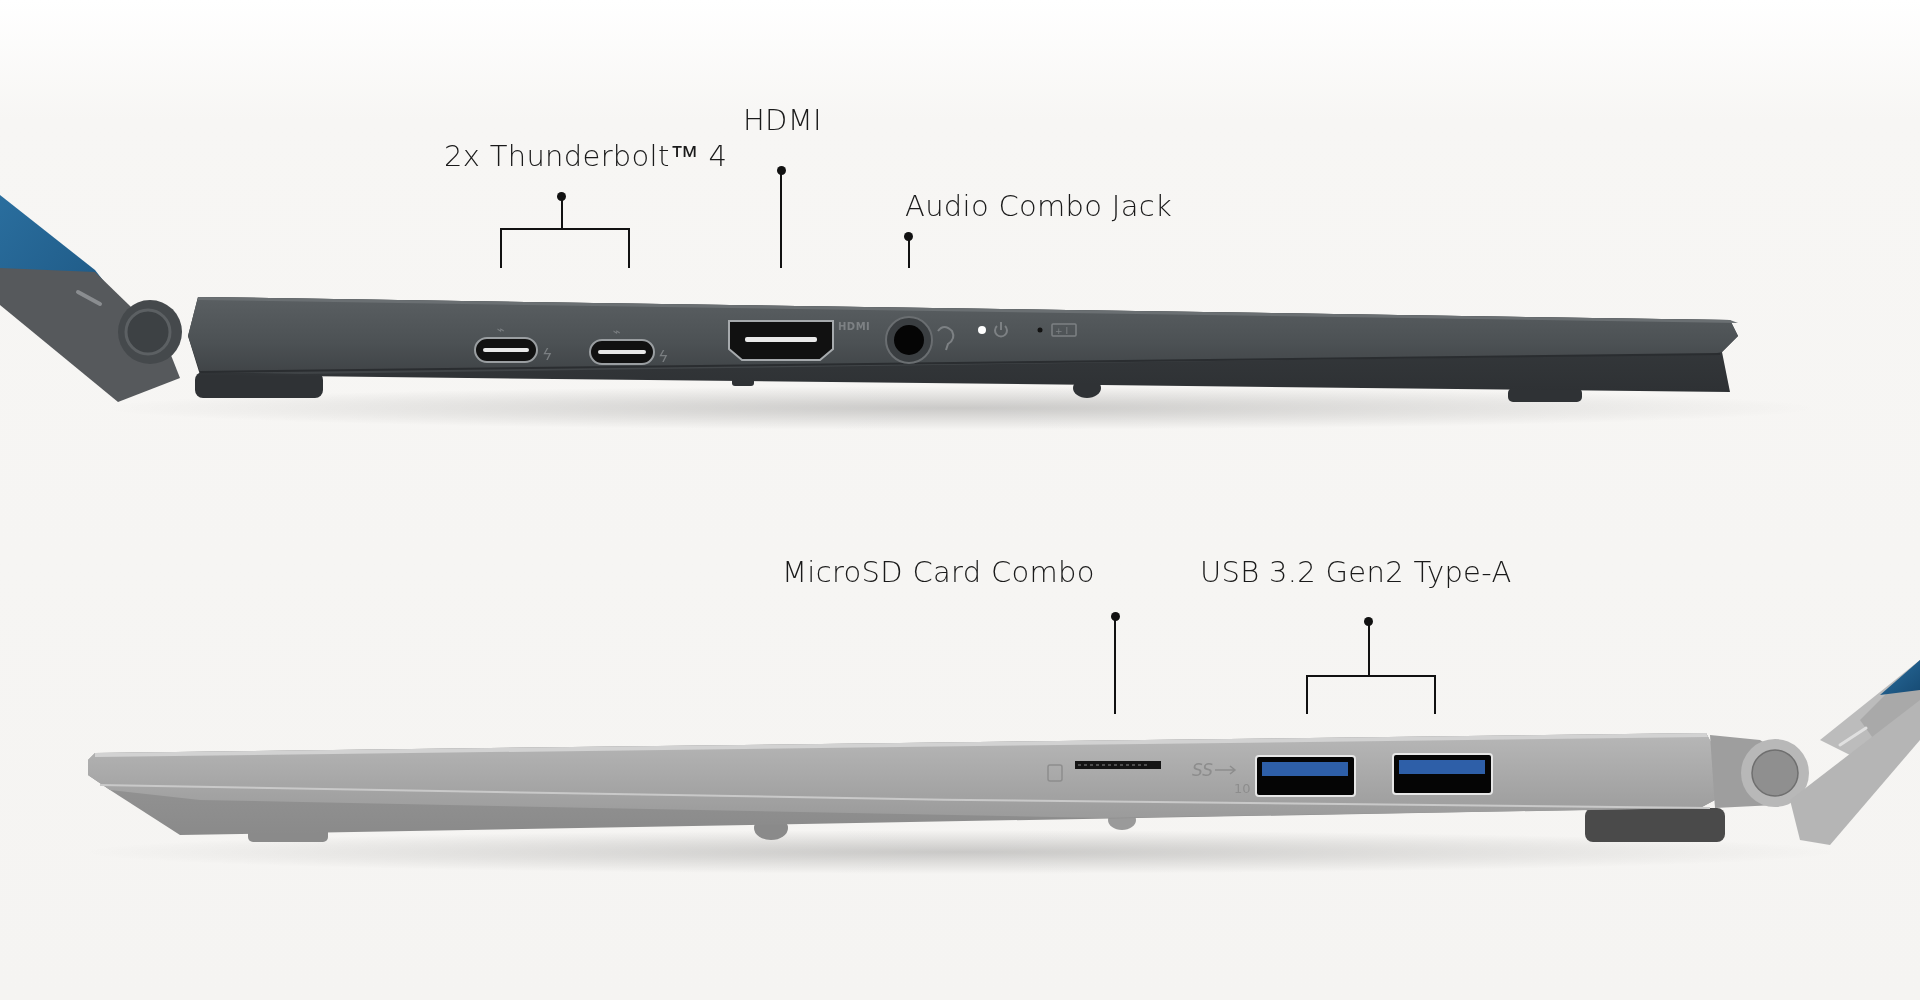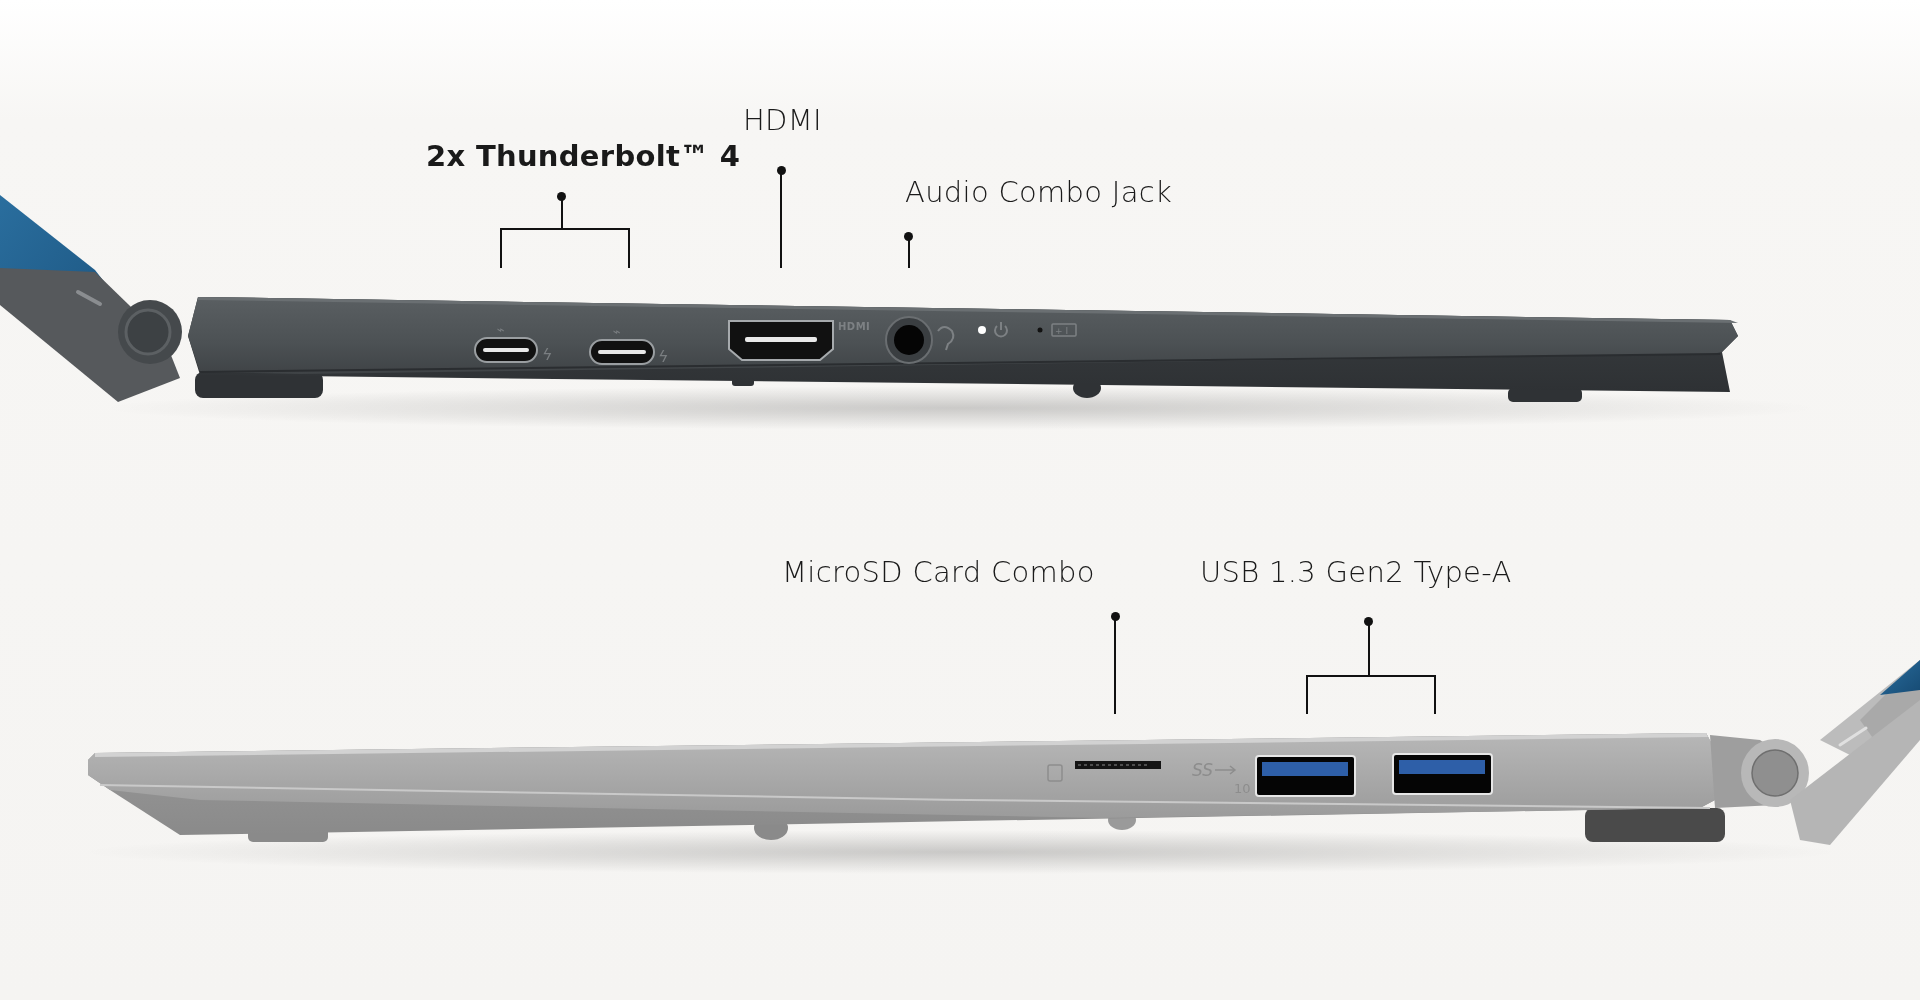--- a/index.html
+++ b/index.html
@@ -136,37 +136,37 @@
   <g>
     <rect x="1256" y="756" width="99" height="40" rx="3" fill="#050505" stroke="#e7e7e7" stroke-width="2"></rect>
     <rect x="1262" y="762" width="86" height="14" fill="#2e5fa8"></rect>
   </g>
   <g>
     <rect x="1393" y="754" width="99" height="40" rx="3" fill="#050505" stroke="#e7e7e7" stroke-width="2"></rect>
     <rect x="1399" y="760" width="86" height="14" fill="#2e5fa8"></rect>
   </g>
 </svg>
 
-<div class="label" style="left:426px; top:142px;font-weight:bold;">2x Thunderbolt™ 4</div>
+<div class="label" style="left:444px; top:142px;">2x Thunderbolt™ 4</div>
 <div class="dot" style="left:557px; top:192px;"></div>
 <div class="vline" style="left:561px; top:198px; height:30px;"></div>
 <div class="hline" style="left:500px; top:228px; width:130px;"></div>
 <div class="vline" style="left:500px; top:228px; height:40px;"></div>
 <div class="vline" style="left:628px; top:228px; height:40px;"></div>
 
 <div class="label" style="left:743px; top:106px;">HDMI</div>
 <div class="dot" style="left:777px; top:166px;"></div>
 <div class="vline" style="left:780px; top:172px; height:96px;"></div>
 
-<div class="label" style="left:905px; top:178px;text-align:center;">Audio Combo Jack</div>
+<div class="label" style="left:905px; top:192px;text-align:center;">Audio Combo Jack</div>
 <div class="dot" style="left:904px; top:232px;"></div>
 <div class="vline" style="left:908px; top:238px; height:30px;"></div>
 
 <div class="label" style="left:782px; top:558px;">MicroSD Card Combo</div>
 <div class="dot" style="left:1111px; top:612px;"></div>
 <div class="vline" style="left:1114px; top:618px; height:96px;"></div>
 
-<div class="label" style="left:1200px; top:558px;">USB 1.3 Gen2 Type-A</div>
+<div class="label" style="left:1200px; top:558px;">USB 3.2 Gen2 Type-A</div>
 <div class="dot" style="left:1364px; top:617px;"></div>
 <div class="vline" style="left:1368px; top:623px; height:53px;"></div>
 <div class="hline" style="left:1306px; top:675px; width:130px;"></div>
 <div class="vline" style="left:1306px; top:675px; height:39px;"></div>
 <div class="vline" style="left:1434px; top:675px; height:39px;"></div>
 
 </body></html>

